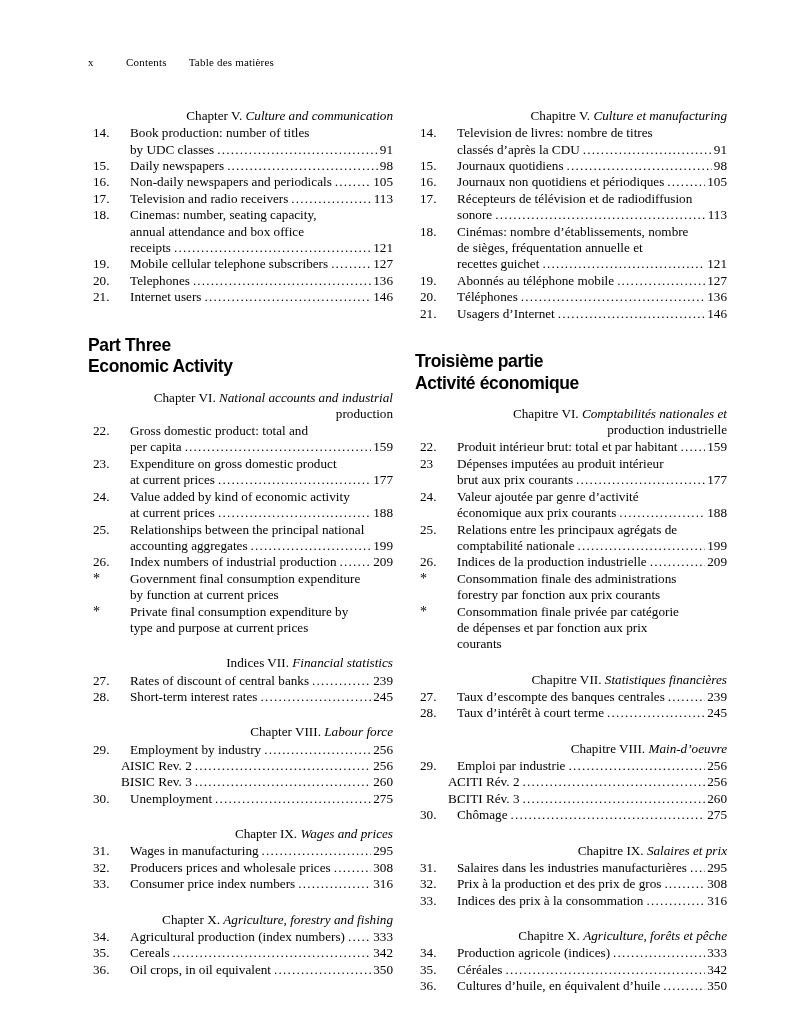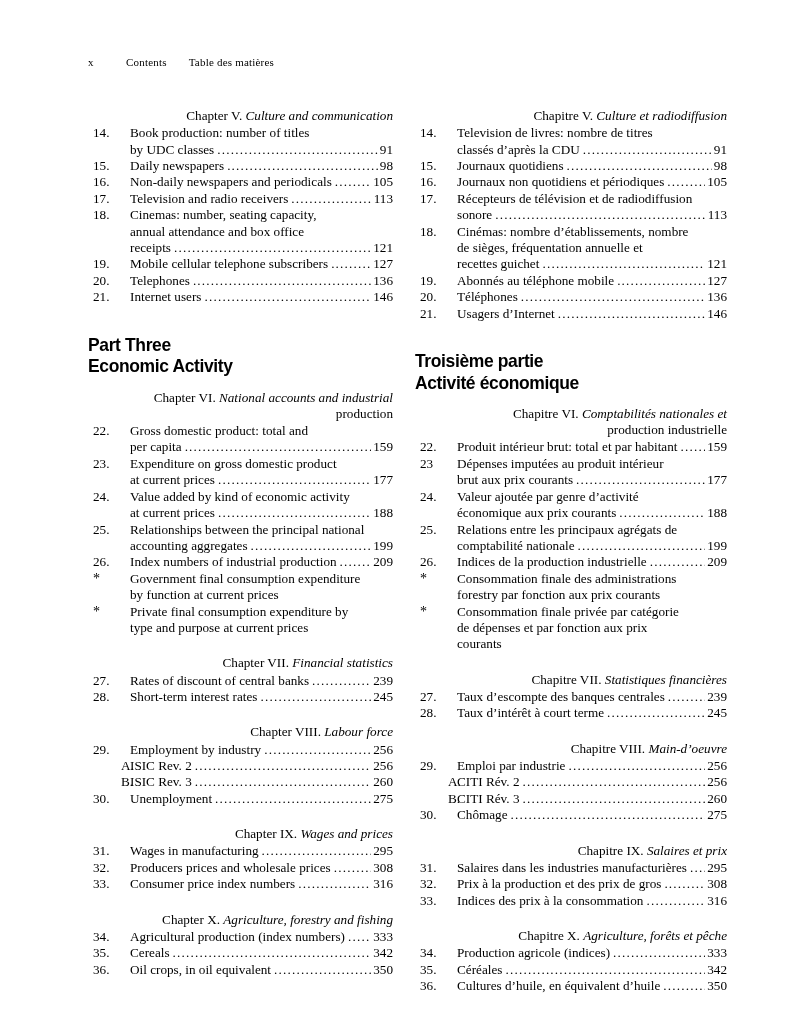--- a/index.html
+++ b/index.html
@@ -311,21 +311,21 @@
           <div class="num star">*</div>
           <div class="body">
             <div class="ln nolead">
               <span class="txt">Private final consumption expenditure by</span>
             </div>
             <div class="ln nolead">
               <span class="txt">type and purpose at current prices</span>
             </div>
           </div>
         </div>
-        <div class="chapter"><span class="ch-label">Chapter VII. </span> <span class="ch-title">Financial statistics</span></div>
+        <div class="chapter"><span class="ch-label">Indices VII. </span> <span class="ch-title">Financial statistics</span></div>
         <div class="entry">
           <div class="num">27.</div>
           <div class="body">
             <div class="ln">
               <span class="txt">Rates of discount of central banks</span>
               <span class="leader"></span>
               <span class="pg">239</span>
             </div>
           </div>
         </div>
@@ -437,21 +437,21 @@
           <div class="body">
             <div class="ln">
               <span class="txt">Oil crops, in oil equivalent</span>
               <span class="leader"></span>
               <span class="pg">350</span>
             </div>
           </div>
         </div>
       </div>
     <div class="col col-right" id="col-right">
-        <div class="chapter tight"><span class="ch-label">Chapitre V. </span> <span class="ch-title">Culture et radiodiffusion</span></div>
+        <div class="chapter tight"><span class="ch-label">Chapitre V. </span> <span class="ch-title">Culture et manufacturing</span></div>
         <div class="entry">
           <div class="num">14.</div>
           <div class="body">
             <div class="ln nolead">
               <span class="txt">Television de livres: nombre de titres</span>
             </div>
             <div class="ln">
               <span class="txt">classés d’après la CDU</span>
               <span class="leader"></span>
               <span class="pg">91</span>

